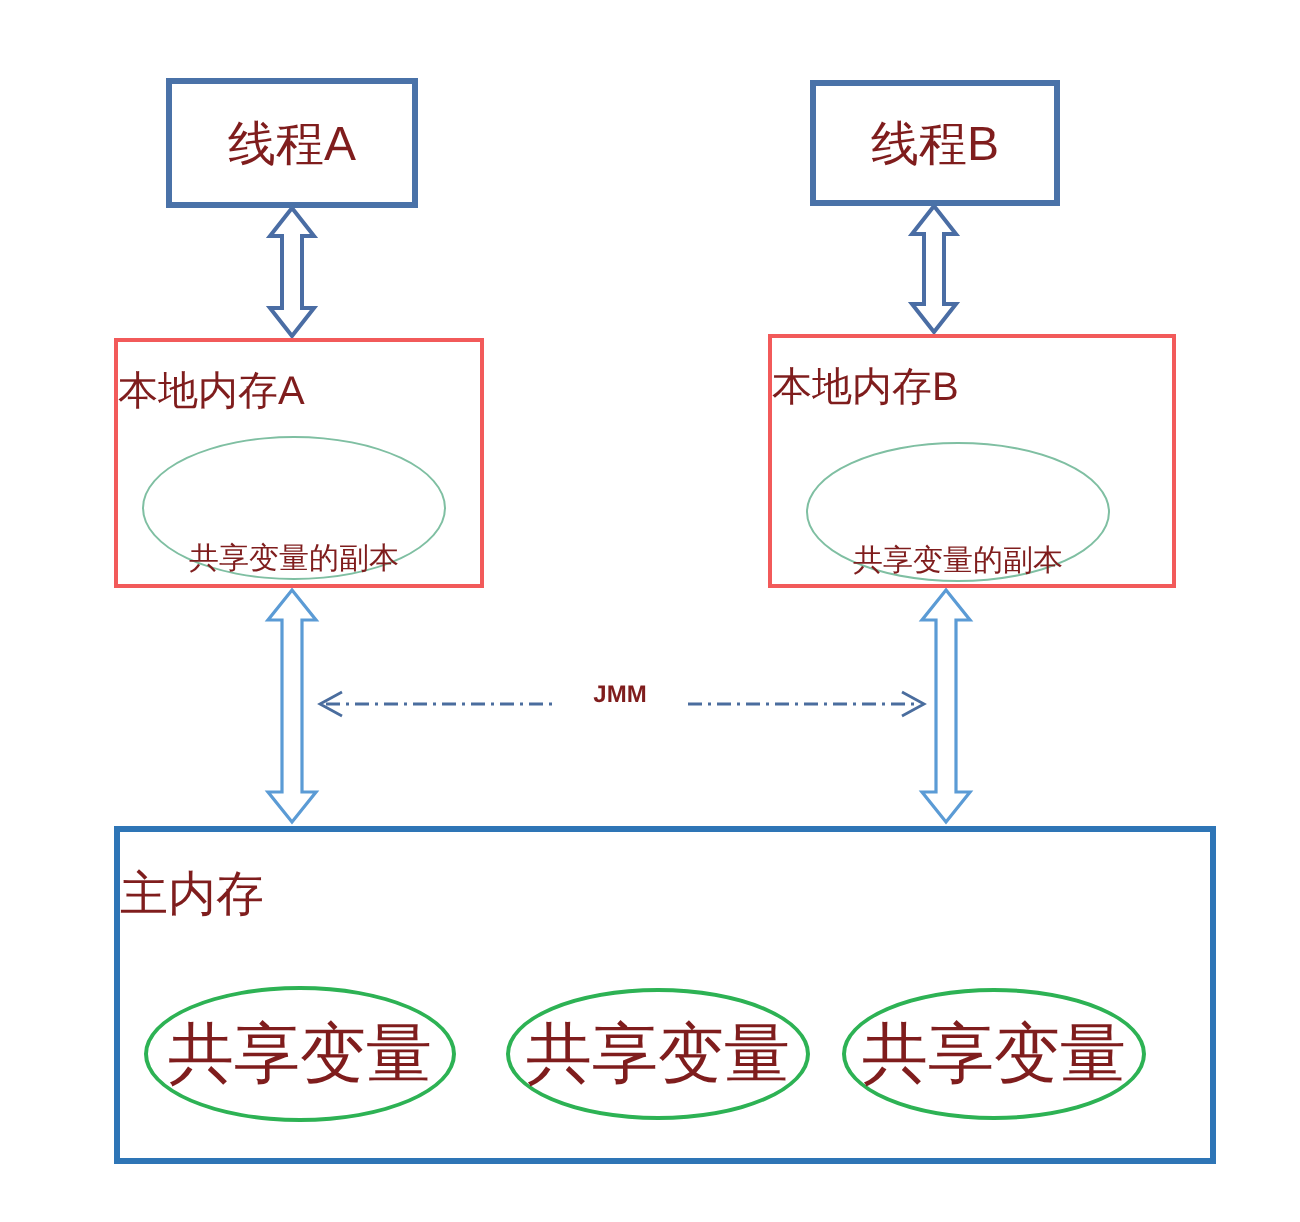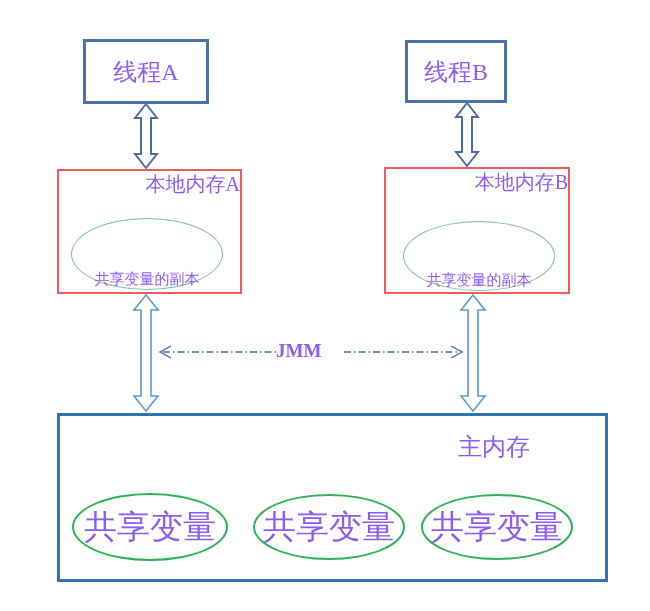--- a/index.html
+++ b/index.html
@@ -7,22 +7,21 @@
     padding: 0;
     background: #ffffff;
     font-family: "Liberation Sans", sans-serif;
   }
   .canvas {
     position: relative;
     width: 650px;
     height: 611px;
     background: #ffffff;
     overflow: hidden;
-    color: #8b5cf6;
-    font-family: Liberation Serif, serif;
+    color: #7f1d1d;
   }
   .arrows-layer {
     position: absolute;
     left: 0; top: 0;
     width: 650px; height: 611px;
   }
   .arrow-dark {
     fill: #ffffff;
     stroke: var(--arrow-dark, #4a6da4);
     stroke-width: 2;
@@ -51,28 +50,29 @@
     box-sizing: border-box;
   }
   .thread-box {
     border: 3px solid var(--thread-border, #4a72a8);
     display: flex;
     align-items: center;
     justify-content: center;
     font-size: 24px;
   }
   .thread-a { left: 83px; top: 39px; width: 126px; height: 65px; }
-  .thread-b { left: 405px; top: 40px; width: 102px; height: 63px; }
+  .thread-b { left: 405px; top: 40px; width: 125px; height: 63px; }
   .local-box {
     border: 2px solid var(--local-border, #f25a5a);
   }
   .local-a { left: 57px; top: 169px; width: 185px; height: 125px; }
-  .local-b { left: 384px; top: 167px; width: 186px; height: 127px; }
+  .local-b { left: 384px; top: 167px; width: 204px; height: 127px; }
   .local-title {
-    text-align: right;
+    margin-top: 11px;
+    text-align: left;
     font-size: 20px;
   }
   .copy-ellipse {
     position: absolute;
     box-sizing: border-box;
     border: 1px solid var(--copy-ellipse, #7fbfa2);
     border-radius: 50%;
     display: flex;
     align-items: flex-end;
     justify-content: center;
@@ -82,42 +82,43 @@
   .copy-a { left: 12px; top: 47px; width: 152px; height: 72px; }
   .copy-b { left: 17px; top: 52px; width: 152px; height: 70px; }
   .main-box {
     left: 57px; top: 413px; width: 551px; height: 169px;
     border: 3px solid var(--main-border, #2e75b6);
   }
   .main-title {
     position: absolute;
     left: 0; top: 15px;
     width: 470px;
-    text-align: right;
+    text-align: left;
     font-size: 24px;
   }
   .shared-ellipse {
     position: absolute;
     box-sizing: border-box;
     border: 2px solid var(--shared-ellipse, #2db254);
     border-radius: 50%;
     display: flex;
     align-items: center;
     justify-content: center;
     font-size: 33px;
     background: #ffffff;
   }
   .shared-1 { left: 12px; top: 77px; width: 156px; height: 68px; }
   .shared-2 { left: 193px; top: 78px; width: 152px; height: 66px; }
   .shared-3 { left: 361px; top: 78px; width: 152px; height: 66px; }
   .jmm-label {
     position: absolute;
     left: 276px; top: 340px;
     width: 68px;
-    font-size: 19px;
+    text-align: center;
+    font-size: 12px;
     font-weight: bold;
     background: #ffffff;
   }
 </style>
 </head>
 <body>
 
 <div class="canvas">
 
   <svg class="arrows-layer" viewBox="0 0 650 611" xmlns="http://www.w3.org/2000/svg">

